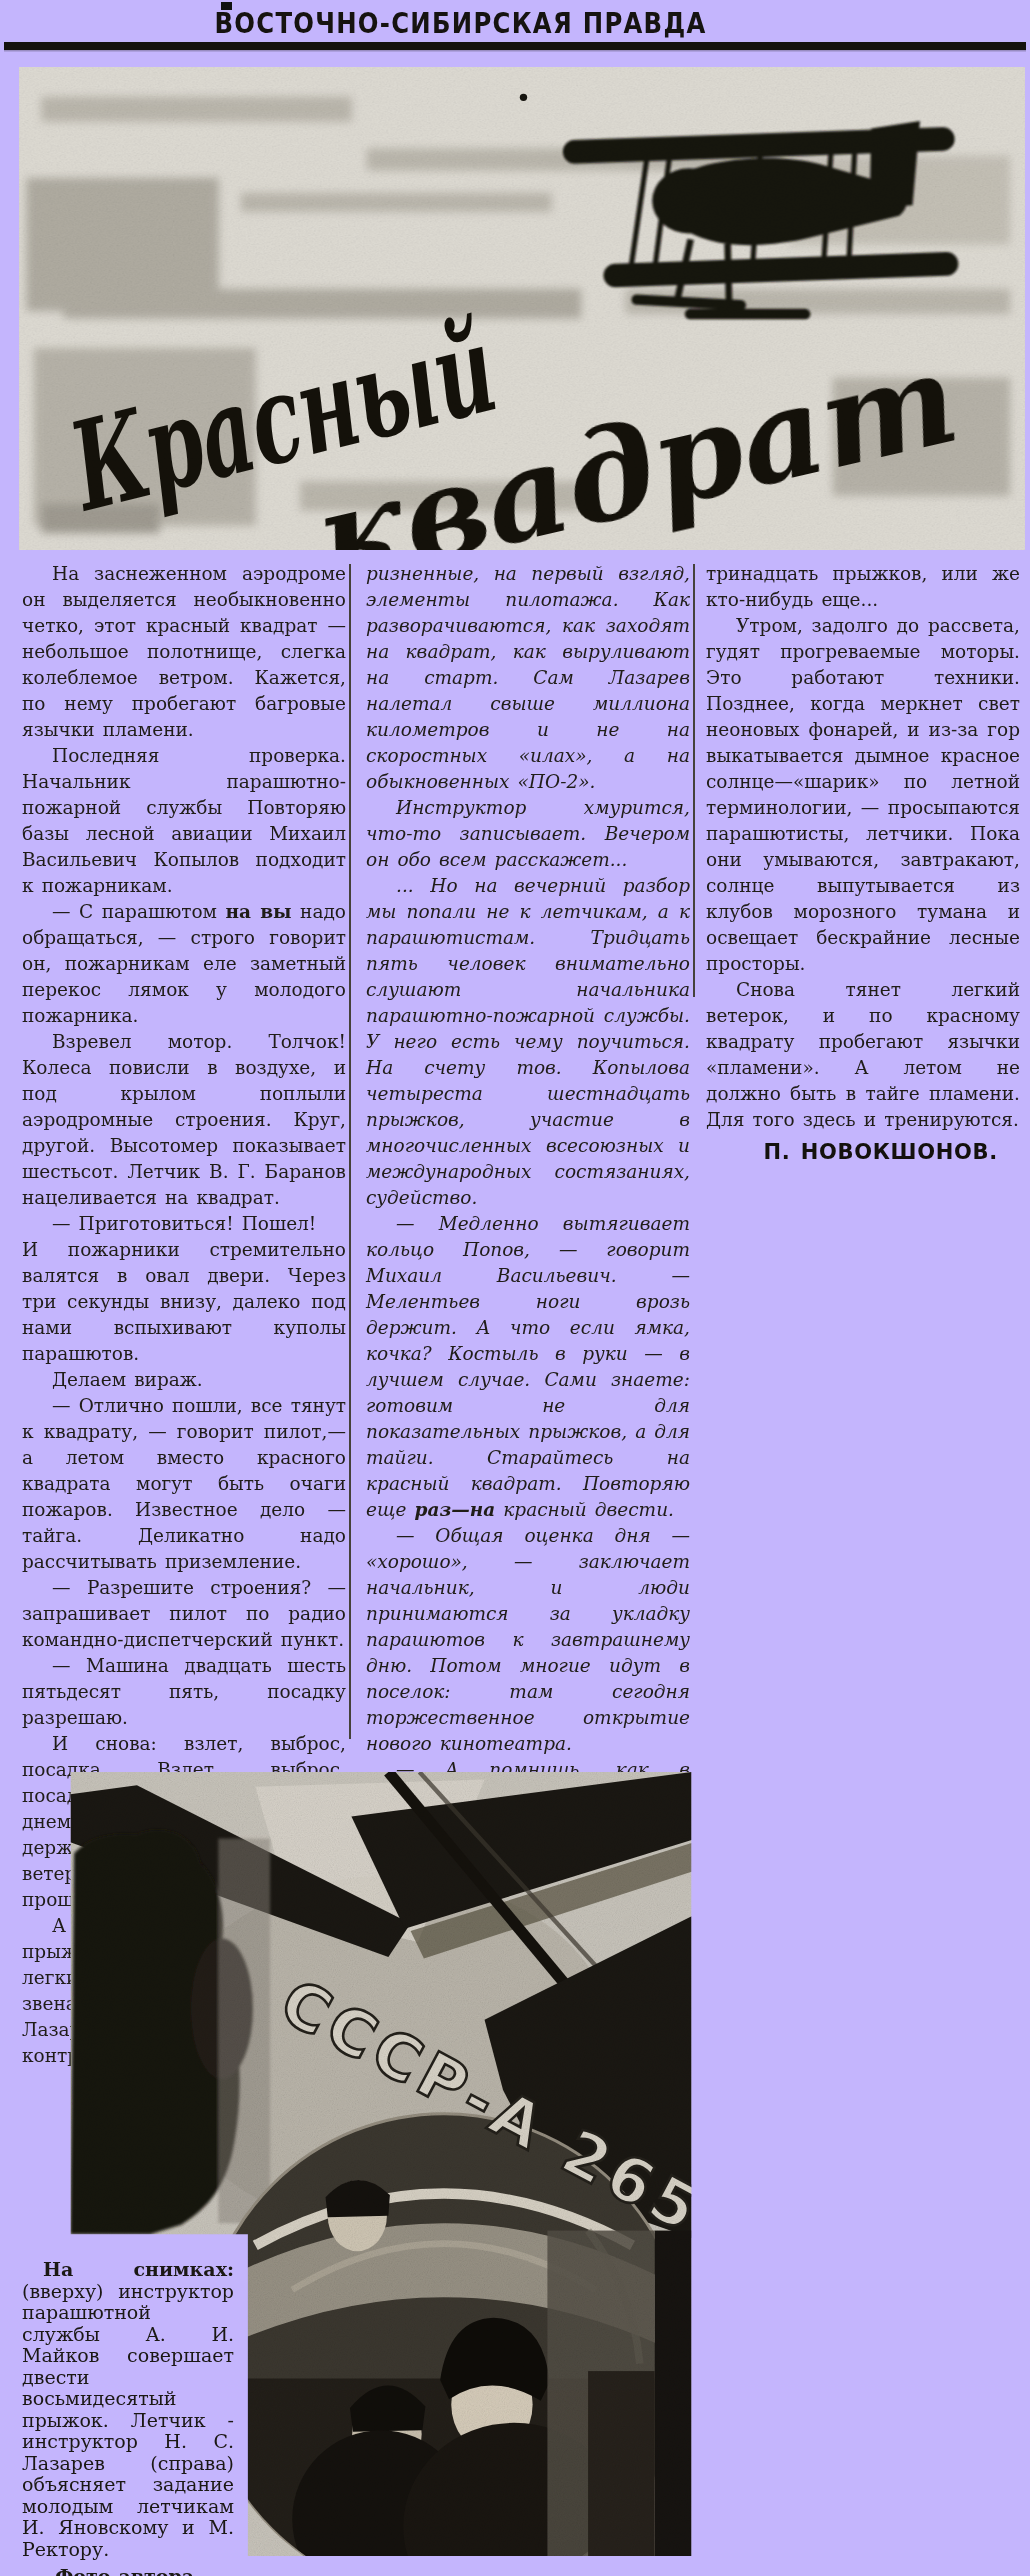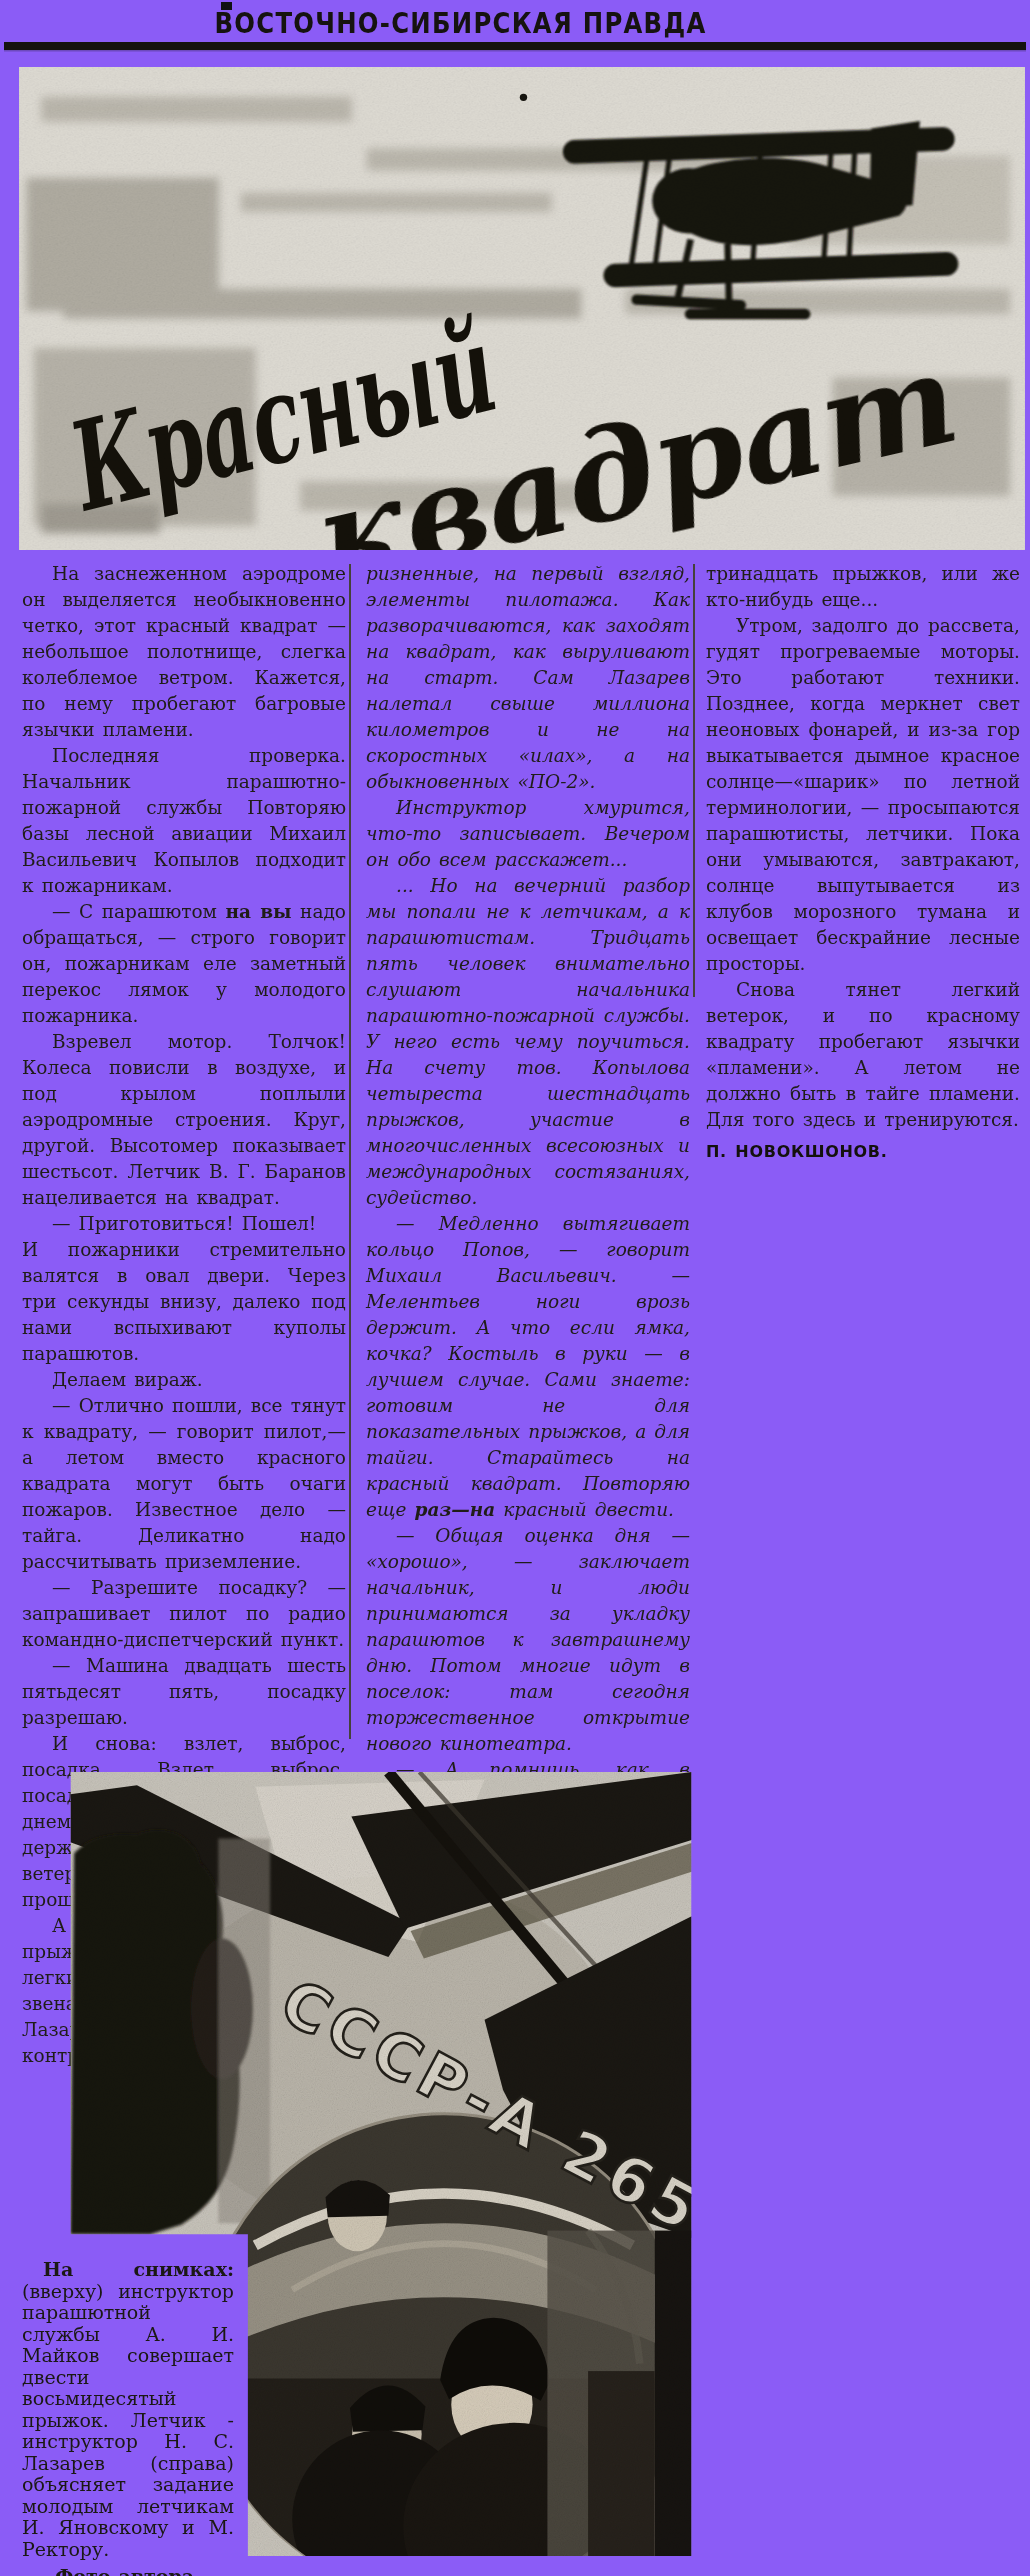--- a/index.html
+++ b/index.html
@@ -1,16 +1,16 @@
 <!DOCTYPE html>
 <html style="font-size:12px"><head>
 <meta charset="utf-8">
 <style>
   html,body{margin:0;padding:0;background:#e9e7e1;}
-  .page{position:relative;width:1031px;height:2576px;background:#8b5cf6;overflow:hidden;
+  .page{position:relative;width:1031px;height:2576px;background:#c4b5fd;overflow:hidden;
         font-family:"DejaVu Serif",serif;color:#1d1a16;}
   
   .masthead{position:absolute;top:6px;left:0;width:921px;text-align:center;
       font-family:"DejaVu Sans",sans-serif;font-weight:bold;font-size:29px;letter-spacing:1.5px;
       transform:scaleX(.84);transform-origin:50% 50%;white-space:nowrap;color:#161310;}
   .masthead-rule{position:absolute;top:42px;left:4.4px;width:1022px;height:8.1px;background:#15120e;
       box-shadow:0 1.5px 0 rgba(20,18,14,.25);}
   .scan-dash{position:absolute;left:221px;top:1.5px;width:11px;height:8.1px;background:#111;}
   
   .hero{position:absolute;left:18.5px;top:67px;width:1006px;height:483px;}
@@ -19,22 +19,22 @@
       word-spacing:2.2px;color:#201d18;}
   .col1{left:22px;width:324px;}
   .col2{left:366px;width:324px;font-style:italic;}
   .col3{left:706px;width:314px;}
   .para{margin:0;}
   .para.indent{text-indent:30px;}
   .para strong{font-weight:bold;margin-top:8px;}
   .vrule{position:absolute;width:1.5px;background:#45413a;}
   .vrule.r1{left:349px;top:564px;height:1175px;}
   .vrule.r2{left:693px;top:564px;height:433px;}
-  .signature{margin-top:6px;padding-right:22px;font-family:"DejaVu Sans",sans-serif;
-      font-weight:bold;font-size:16px;letter-spacing:0.7px;color:#14110d;}
+  .signature{margin-top:6px;text-align:right;padding-right:22px;font-family:"DejaVu Sans",sans-serif;
+      font-weight:bold;font-size:21px;letter-spacing:0.7px;color:#14110d;}
   
   .photo{position:absolute;left:70px;top:1772px;width:622px;height:784px;}
   
   .caption{position:absolute;left:22px;top:2259px;width:212px;text-align:justify;
       font-size:19px;line-height:21.5px;word-spacing:1.5px;color:#1b1814;}
   .caption .para.indent{text-indent:21px;}
   .caption .credit{margin-top:6px;text-align:center;font-weight:bold;}
 </style>
 </head>
 <body>
@@ -100,21 +100,21 @@
 
   <div class="col col1">
       <p class="para indent"><span>На заснеженном аэродроме он выделяется необыкновенно четко, этот красный квадрат — небольшое полотнище, слегка колеблемое ветром. Кажется, по нему пробегают багровые язычки пламени.</span></p>
       <p class="para indent"><span>Последняя проверка. Начальник парашютно-пожарной службы Повторяю базы лесной авиации Михаил Васильевич Копылов подходит к пожарникам.</span></p>
       <p class="para indent"><span>— С парашютом </span><strong>на вы</strong><span> надо обращаться, — строго говорит он, пожарникам еле заметный перекос лямок у молодого пожарника.</span></p>
       <p class="para indent"><span>Взревел мотор. Толчок! Колеса повисли в воздухе, и под крылом поплыли аэродромные строения. Круг, другой. Высотомер показывает шестьсот. Летчик В. Г. Баранов нацеливается на квадрат.</span></p>
       <p class="para indent"><span>— Приготовиться! Пошел!</span></p>
       <p class="para"><span>И пожарники стремительно валятся в овал двери. Через три секунды внизу, далеко под нами вспыхивают куполы парашютов.</span></p>
       <p class="para indent"><span>Делаем вираж.</span></p>
       <p class="para indent"><span>— Отлично пошли, все тянут к квадрату, — говорит пилот,— а летом вместо красного квадрата могут быть очаги пожаров. Известное дело — тайга. Деликатно надо рассчитывать приземление.</span></p>
-      <p class="para indent"><span>— Разрешите посадку? — запрашивает пилот по радио командно-диспетчерский пункт.</span></p>
+      <p class="para indent"><span>— Разрешите строения? — запрашивает пилот по радио командно-диспетчерский пункт.</span></p>
       <p class="para indent"><span>— Машина двадцать шесть пятьдесят пять, посадку разрешаю.</span></p>
       <p class="para indent"><span>И снова: взлет, выброс, посадка. Взлет, выброс, посадка... И так — день за днем, хотя термометр упорно держится на минус тридцати, и ветерок на высоте прощупывает до костей.</span></p>
       <p class="para indent"><span>А в перерывах между прыжками со старта взлетают легкие самолеты, и командир звена Николай Степанович Лазарев придирчиво контролирует безуко-</span></p>
     </div>
   <div class="vrule r1"></div>
   <div class="col col2">
       <p class="para"><span>ризненные, на первый взгляд, элементы пилотажа. Как разворачиваются, как заходят на квадрат, как выруливают на старт. Сам Лазарев налетал свыше миллиона километров и не на скоростных «илах», а на обыкновенных «ПО-2».</span></p>
       <p class="para indent"><span>Инструктор хмурится, что-то записывает. Вечером он обо всем расскажет...</span></p>
       <p class="para indent"><span>... Но на вечерний разбор мы попали не к летчикам, а к парашютистам. Тридцать пять человек внимательно слушают начальника парашютно-пожарной службы. У него есть чему поучиться. На счету тов. Копылова четыреста шестнадцать прыжков, участие в многочисленных всесоюзных и международных состязаниях, судейство.</span></p>
       <p class="para indent"><span>— Медленно вытягивает кольцо Попов, — говорит Михаил Васильевич. — Мелентьев ноги врозь держит. А что если ямка, кочка? Костыль в руки — в лучшем случае. Сами знаете: готовим не для показательных прыжков, а для тайги. Старайтесь на красный квадрат. Повторяю еще </span><strong>раз—на</strong><span> красный двести.</span></p>

